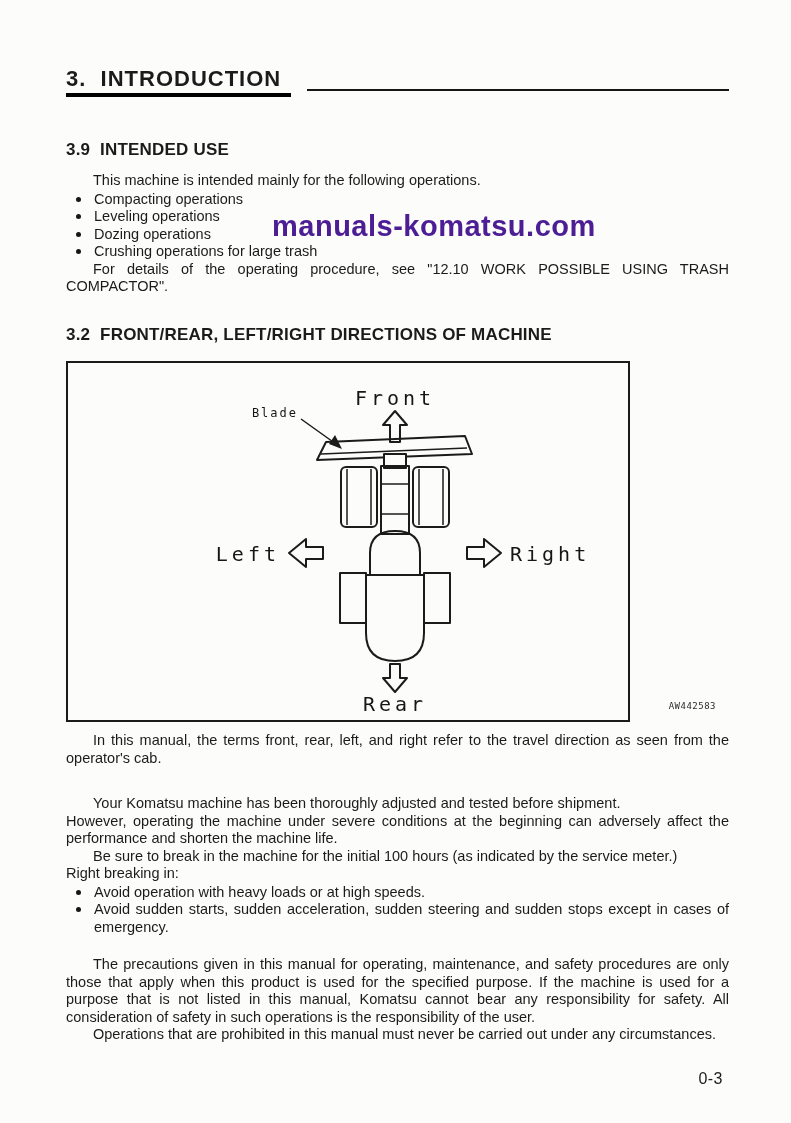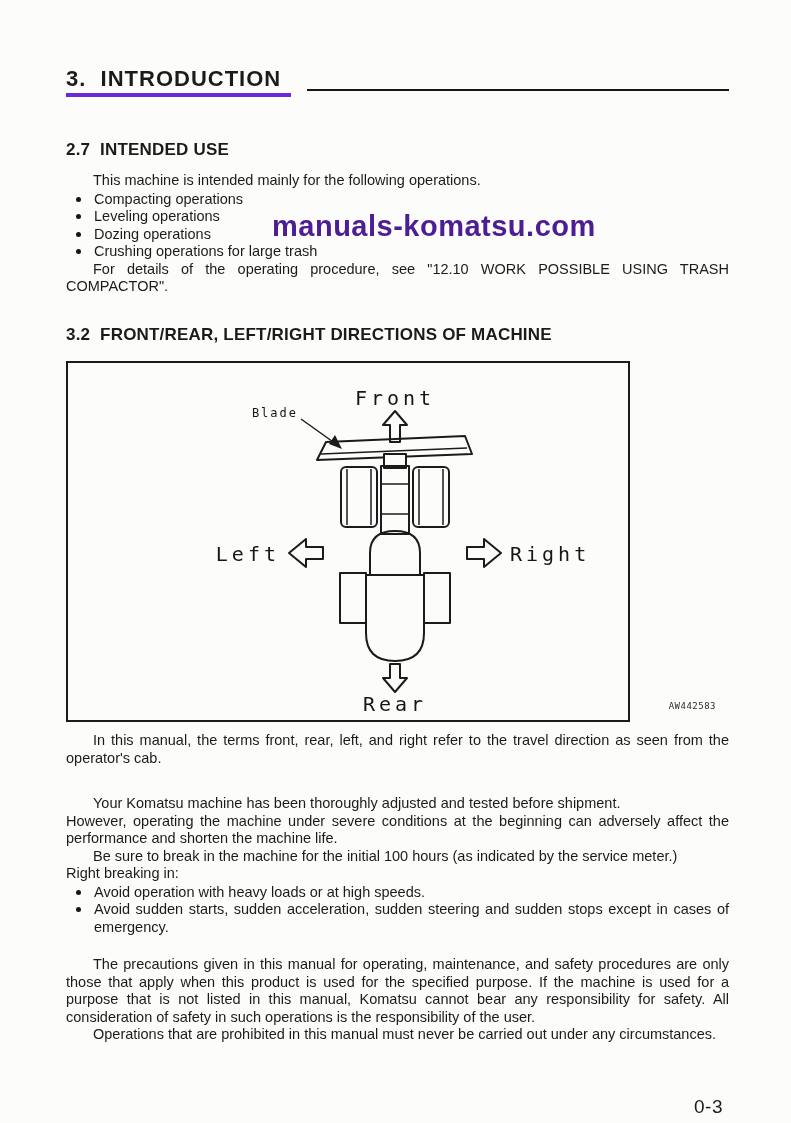--- a/index.html
+++ b/index.html
@@ -19,21 +19,21 @@
   }
 
   
   .chapter-row { display: flex; align-items: flex-end; margin-bottom: 44px; }
   .chapter-title {
     font-size: 22px;
     font-weight: bold;
     letter-spacing: 1px;
     margin: 0;
     padding: 0 10px 5px 0;
-    border-bottom: 4px solid #6d28d9;
+    border-bottom: 4px solid #000000;
     white-space: pre;
   }
   .chapter-rule { flex: 1; border-bottom: 2px solid #161616; margin: 0 0 6px 16px; }
 
   
   h2.sec-heading {
     font-size: 17px;
     font-weight: bold;
     margin: 0;
     white-space: pre;
@@ -100,39 +100,39 @@
     font-weight: bold;
     color: #4c1d95;
     letter-spacing: 0.5px;
     z-index: 3;
     pointer-events: none;
   }
 
   .footer-pagenum {
     position: absolute;
     right: 68px;
-    bottom: 8px;
-    font-size: 19px;
+    bottom: 36px;
+    font-size: 16px;
     letter-spacing: 0.5px;
   }
 </style>
 </head>
 <body>
 
 <div class="page">
 
   <div class="watermark">manuals-komatsu.com</div>
 
   <header class="chapter-row">
     <h1 class="chapter-title">3.  INTRODUCTION</h1>
     <div class="chapter-rule"></div>
   </header>
 
   <section class="sec-31">
-    <h2 class="sec-heading">2.7  INTENDED USE</h2>
+    <h2 class="sec-heading">3.9  INTENDED USE</h2>
     <p class="para indent mt-sm">This machine is intended mainly for the following operations.</p>
     <ul class="bullets">
       <li>
         <span class="dot"></span>
         <span class="li-text">Compacting operations</span>
       </li>
       <li>
         <span class="dot"></span>
         <span class="li-text">Leveling operations</span>
       </li>

